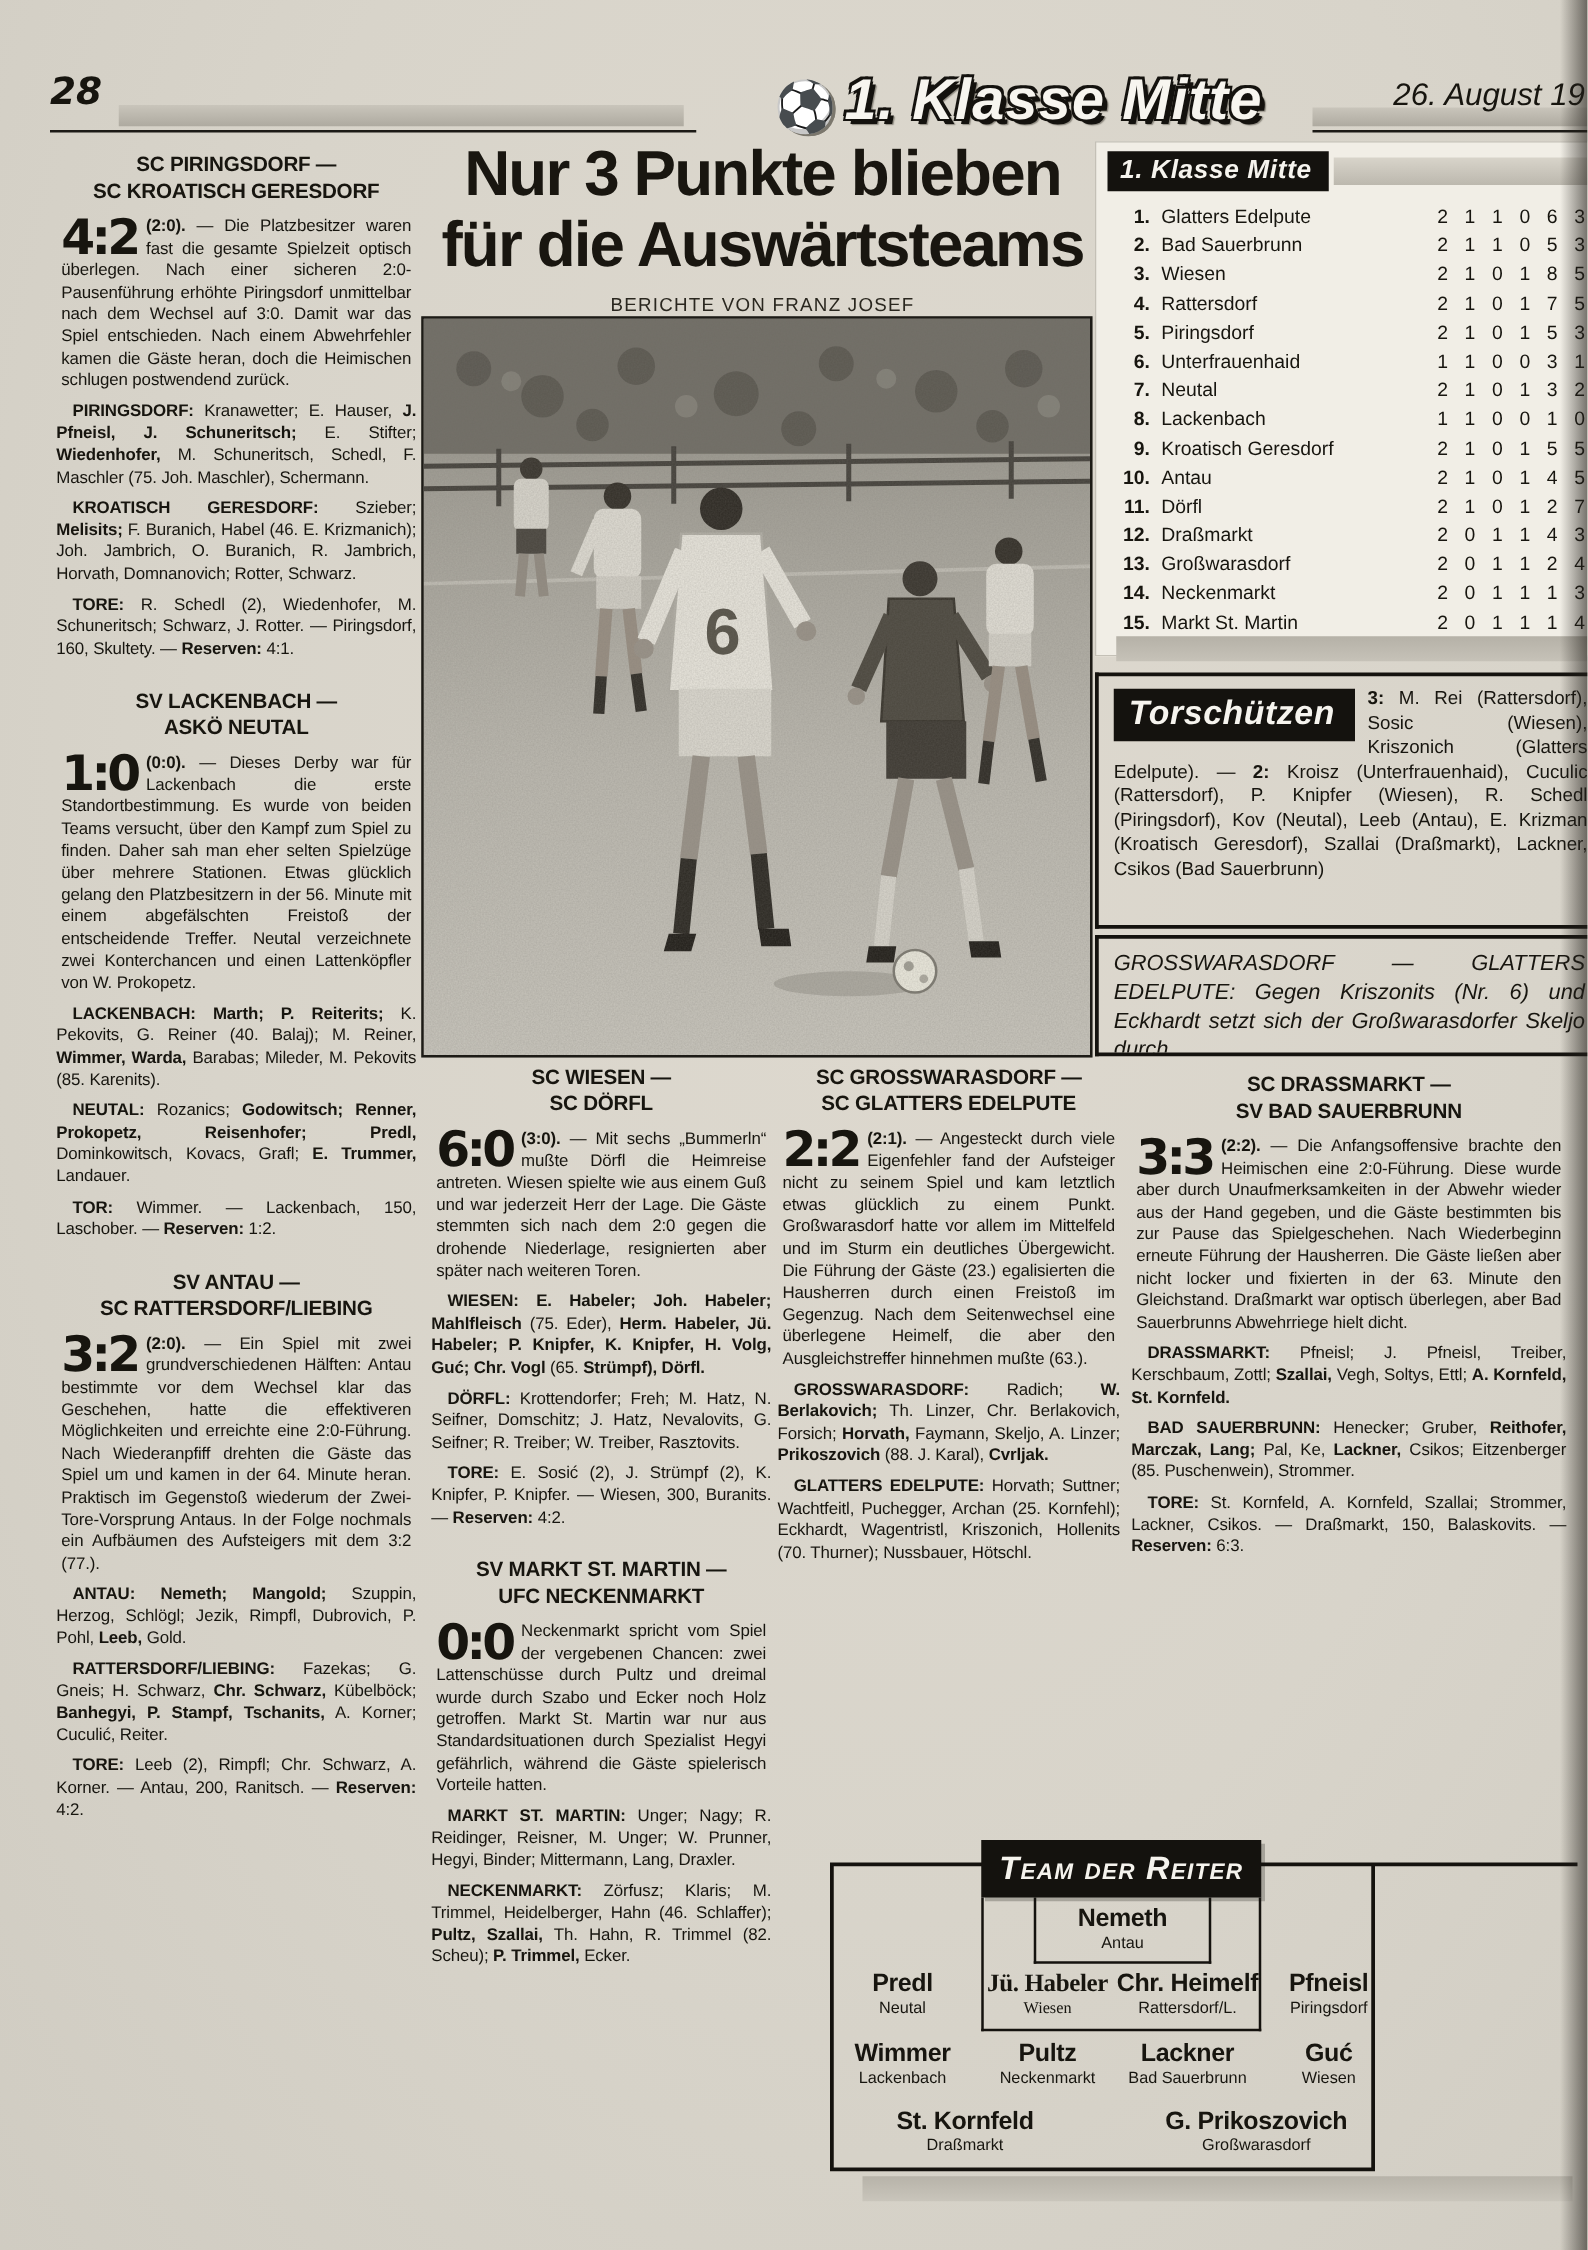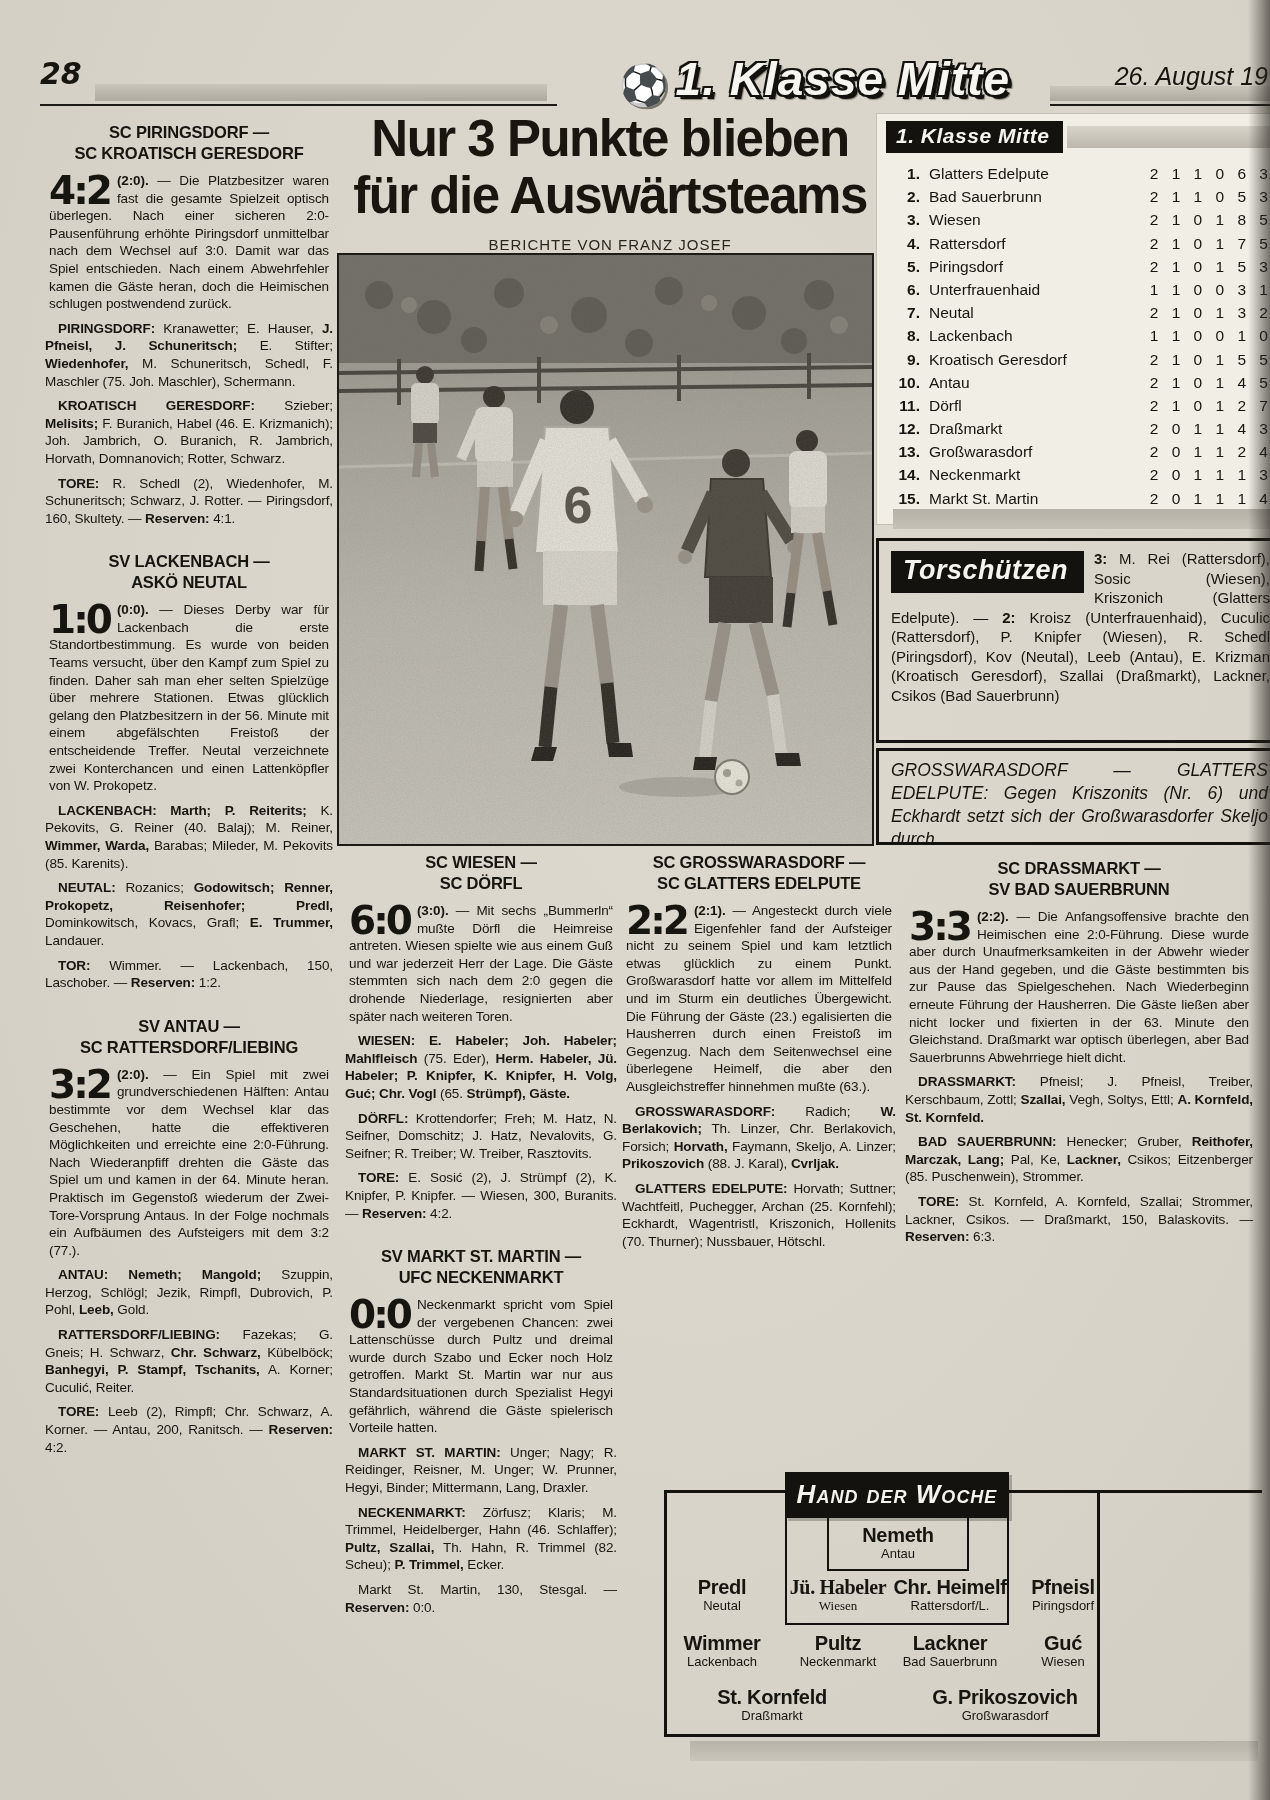--- a/index.html
+++ b/index.html
@@ -343,33 +343,32 @@
         <p class="body"><b>TORE:</b><span> Leeb (2), Rimpfl; Chr. Schwarz, A. Korner. — Antau, 200, Ranitsch. — </span><b>Reserven:</b><span> 4:2.</span></p>
       </div>
     </div>
   <div class="col col2">
       <div class="art">
         <div class="art-title">
           <div>SC WIESEN —</div>
           <div>SC DÖRFL</div>
         </div>
         <p class="lead"><span class="score">6:0</span><b>(3:0).</b><span> — Mit sechs „Bummerln“ mußte Dörfl die Heimreise antreten. Wiesen spielte wie aus einem Guß und war jederzeit Herr der Lage. Die Gäste stemmten sich nach dem 2:0 gegen die drohende Niederlage, resignierten aber später nach weiteren Toren.</span></p>
-        <p class="body"><b>WIESEN: E. Habeler; Joh. Habeler; Mahlfleisch</b><span> (75. Eder), </span><b>Herm. Habeler, Jü. Habeler; P. Knipfer, K. Knipfer, H. Volg, Guć; Chr. Vogl</b><span> (65. </span><b>Strümpf),</b><span> </span><b>Gäste.</b></p>
+        <p class="body"><b>WIESEN: E. Habeler; Joh. Habeler; Mahlfleisch</b><span> (75. Eder), </span><b>Herm. Habeler, Jü. Habeler; P. Knipfer, K. Knipfer, H. Volg, Guć; Chr. Vogl</b><span> (65. </span><b>Strümpf),</b><span> </span><b>Dörfl.</b></p>
         <p class="body"><b>DÖRFL:</b><span> Krottendorfer; Freh; M. Hatz, N. Seifner, Domschitz; J. Hatz, Nevalovits, G. Seifner; R. Treiber; W. Treiber, Rasztovits.</span></p>
         <p class="body"><b>TORE:</b><span> E. Sosić (2), J. Strümpf (2), K. Knipfer, P. Knipfer. — Wiesen, 300, Buranits. — </span><b>Reserven:</b><span> 4:2.</span></p>
       </div>
       <div class="art">
         <div class="art-title">
           <div>SV MARKT ST. MARTIN —</div>
           <div>UFC NECKENMARKT</div>
         </div>
         <p class="lead"><span class="score">0:0</span><span>Neckenmarkt spricht vom Spiel der vergebenen Chancen: zwei Lattenschüsse durch Pultz und dreimal wurde durch Szabo und Ecker noch Holz getroffen. Markt St. Martin war nur aus Standardsituationen durch Spezialist Hegyi gefährlich, während die Gäste spielerisch Vorteile hatten.</span></p>
         <p class="body"><b>MARKT ST. MARTIN:</b><span> Unger; Nagy; R. Reidinger, Reisner, M. Unger; W. Prunner, Hegyi, Binder; Mittermann, Lang, Draxler.</span></p>
         <p class="body"><b>NECKENMARKT:</b><span> Zörfusz; Klaris; M. Trimmel, Heidelberger, Hahn (46. Schlaffer); </span><b>Pultz, Szallai,</b><span> Th. Hahn, R. Trimmel (82. Scheu); </span><b>P. Trimmel,</b><span> Ecker.</span></p>
-        <p class="body"><span>Markt St. Martin, 130, Stesgal. — </span><b>Reserven:</b><span> 0:0.</span></p>
       </div>
     </div>
   <div class="col col3">
       <div class="art">
         <div class="art-title">
           <div>SC GROSSWARASDORF —</div>
           <div>SC GLATTERS EDELPUTE</div>
         </div>
         <p class="lead"><span class="score">2:2</span><b>(2:1).</b><span> — Angesteckt durch viele Eigenfehler fand der Aufsteiger nicht zu seinem Spiel und kam letztlich etwas glücklich zu einem Punkt. Großwarasdorf hatte vor allem im Mittelfeld und im Sturm ein deutliches Übergewicht. Die Führung der Gäste (23.) egalisierten die Hausherren durch einen Freistoß im Gegenzug. Nach dem Seitenwechsel eine überlegene Heimelf, die aber den Ausgleichstreffer hinnehmen mußte (63.).</span></p>
         <p class="body"><b>GROSSWARASDORF:</b><span> Radich; </span><b>W. Berlakovich;</b><span> Th. Linzer, Chr. Berlakovich, Forsich; </span><b>Horvath,</b><span> Faymann, Skeljo, A. Linzer; </span><b>Prikoszovich</b><span> (88. J. Karal), </span><b>Cvrljak.</b></p>
@@ -386,21 +385,21 @@
         <p class="body"><b>DRASSMARKT:</b><span> Pfneisl; J. Pfneisl, Treiber, Kerschbaum, Zottl; </span><b>Szallai,</b><span> Vegh, Soltys, Ettl; </span><b>A. Kornfeld, St. Kornfeld.</b></p>
         <p class="body"><b>BAD SAUERBRUNN:</b><span> Henecker; Gruber, </span><b>Reithofer, Marczak, Lang;</b><span> Pal, Ke, </span><b>Lackner,</b><span> Csikos; Eitzenberger (85. Puschenwein), Strommer.</span></p>
         <p class="body"><b>TORE:</b><span> St. Kornfeld, A. Kornfeld, Szallai; Strommer, Lackner, Csikos. — Draßmarkt, 150, Balaskovits. — </span><b>Reserven:</b><span> 6:3.</span></p>
       </div>
     </div>
 
   <div class="abs tw-box"></div>
   <div class="abs tw-topline"></div>
   <div class="abs tw-penalty"></div>
   <div class="abs tw-goal"></div>
-  <div class="abs tw-banner">Hand der Woche</div>
+  <div class="abs tw-banner">Team der Reiter</div>
   <div id="tw-players">
       <div class="tw-player pos-gk">
         <div class="tw-name">Nemeth</div>
         <div class="tw-club">Antau</div>
       </div>
       <div class="tw-player pos-d1">
         <div class="tw-name">Predl</div>
         <div class="tw-club">Neutal</div>
       </div>
       <div class="tw-player pos-d2">

